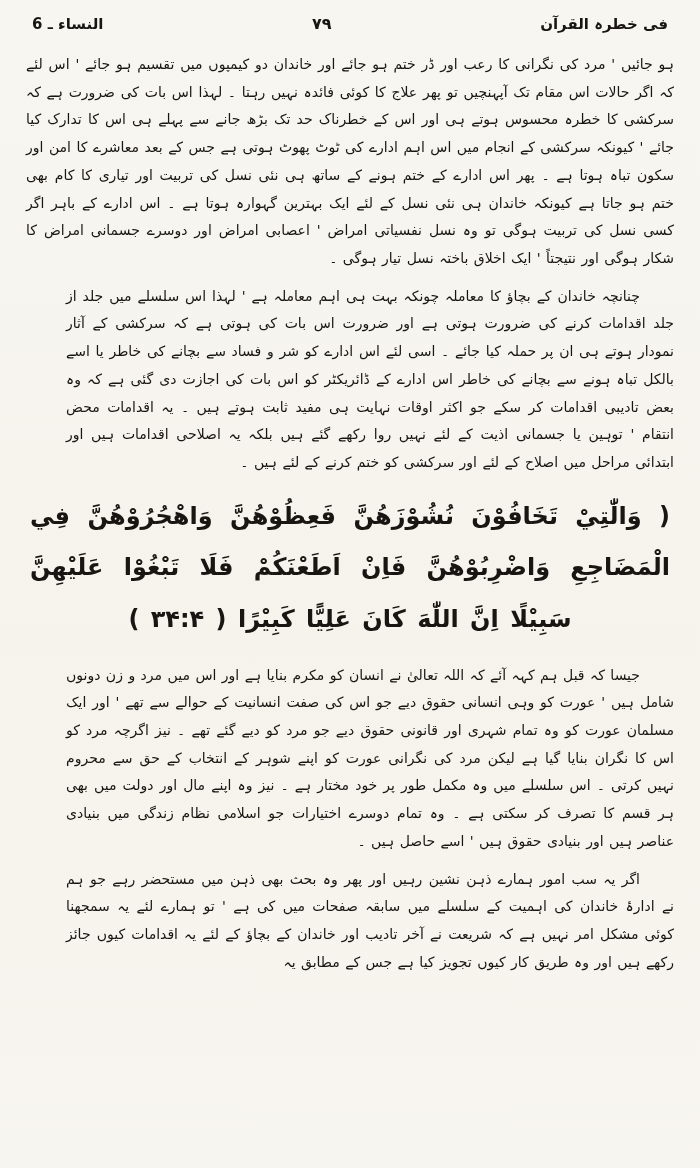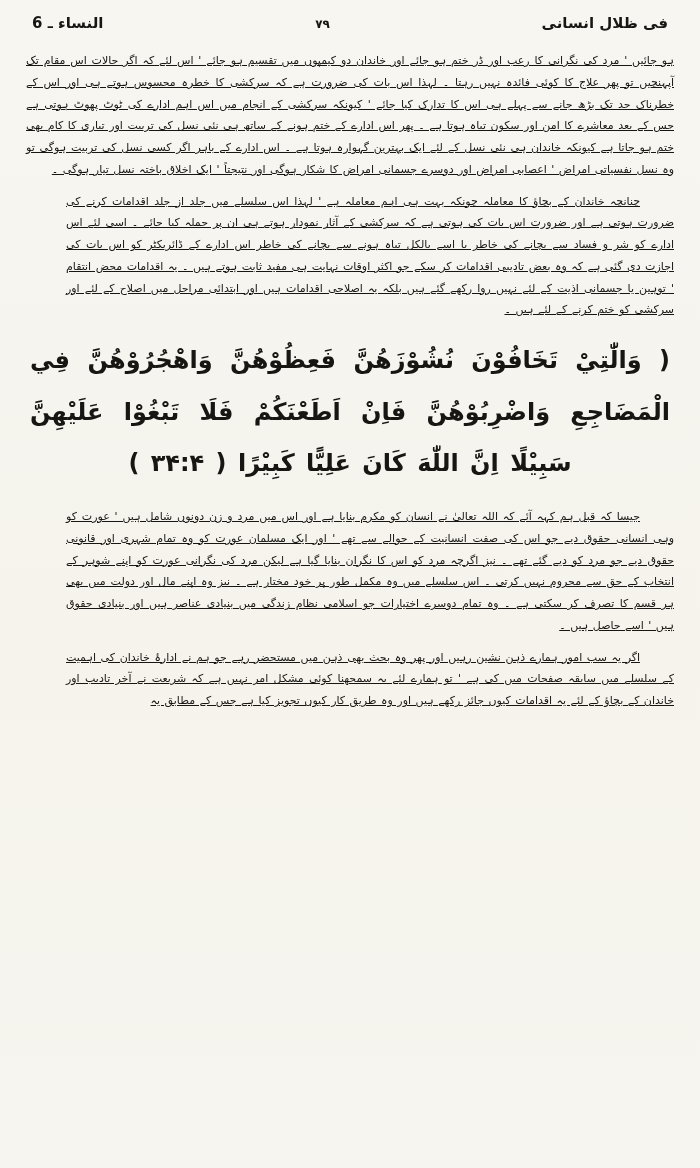--- a/index.html
+++ b/index.html
@@ -23,30 +23,29 @@
   .page-header {
     display: flex;
     align-items: baseline;
     justify-content: space-between;
     font-size: 15px;
     font-weight: bold;
     margin-bottom: 18px;
     padding: 0 6px;
   }
   .page-header .page-num {
-    font-size: 12px;
+    font-size: 16px;
     letter-spacing: 2px;
   }
   .body-text p {
-    font-size: 11px;
+    font-size: 14px;
     line-height: 1.98;
     text-align: justify;
     margin: 0 0 10px 0;
     word-spacing: 1px;
-    text-decoration: underline;
   }
   .body-text p.indent {
     text-indent: 34px;
     margin-left: 40px;
   }
   .verse {
     font-size: 24px;
     font-weight: bold;
     line-height: 2.15;
     text-align: justify;
@@ -75,21 +74,21 @@
     border-bottom: 1.5px solid #181613;
     padding: 0 14px 2px 14px;
   }
 </style>
 </head>
 <body>
 
 <div class="page">
 
   <header class="page-header">
-    <span class="book-title">فی ظلال انسانی</span>
+    <span class="book-title">فی خطرہ القرآن</span>
     <span class="page-num">۷۹</span>
     <span class="surah">النساء ـ 6</span>
   </header>
 
   <main class="body-text">
     <p>ہو جائیں ' مرد کی نگرانی کا رعب اور ڈر ختم ہو جائے اور خاندان دو کیمپوں میں تقسیم ہو جائے ' اس لئے کہ اگر حالات اس مقام تک آپہنچیں تو پھر علاج کا کوئی فائدہ نہیں رہتا ۔ لہذا اس بات کی ضرورت ہے کہ سرکشی کا خطرہ محسوس ہوتے ہی اور اس کے خطرناک حد تک بڑھ جانے سے پہلے ہی اس کا تدارک کیا جائے ' کیونکہ سرکشی کے انجام میں اس اہم ادارے کی ٹوٹ پھوٹ ہوتی ہے جس کے بعد معاشرے کا امن اور سکون تباہ ہوتا ہے ۔ پھر اس ادارے کے ختم ہونے کے ساتھ ہی نئی نسل کی تربیت اور تیاری کا کام بھی ختم ہو جاتا ہے کیونکہ خاندان ہی نئی نسل کے لئے ایک بہترین گہوارہ ہوتا ہے ۔ اس ادارے کے باہر اگر کسی نسل کی تربیت ہوگی تو وہ نسل نفسیاتی امراض ' اعصابی امراض اور دوسرے جسمانی امراض کا شکار ہوگی اور نتیجتاً ' ایک اخلاق باختہ نسل تیار ہوگی ۔</p>
     <p class="indent">چنانچہ خاندان کے بچاؤ کا معاملہ چونکہ بہت ہی اہم معاملہ ہے ' لہذا اس سلسلے میں جلد از جلد اقدامات کرنے کی ضرورت ہوتی ہے اور ضرورت اس بات کی ہوتی ہے کہ سرکشی کے آثار نمودار ہوتے ہی ان پر حملہ کیا جائے ۔ اسی لئے اس ادارے کو شر و فساد سے بچانے کی خاطر یا اسے بالکل تباہ ہونے سے بچانے کی خاطر اس ادارے کے ڈائریکٹر کو اس بات کی اجازت دی گئی ہے کہ وہ بعض تادیبی اقدامات کر سکے جو اکثر اوقات نہایت ہی مفید ثابت ہوتے ہیں ۔ یہ اقدامات محض انتقام ' توہین یا جسمانی اذیت کے لئے نہیں روا رکھے گئے ہیں بلکہ یہ اصلاحی اقدامات ہیں اور ابتدائی مراحل میں اصلاح کے لئے اور سرکشی کو ختم کرنے کے لئے ہیں ۔</p>
 
     <div class="verse">( وَالّٰتِيْ تَخَافُوْنَ نُشُوْزَهُنَّ فَعِظُوْهُنَّ وَاهْجُرُوْهُنَّ فِي الْمَضَاجِعِ وَاضْرِبُوْهُنَّ فَاِنْ اَطَعْنَكُمْ فَلَا تَبْغُوْا عَلَيْهِنَّ سَبِيْلًا اِنَّ اللّٰهَ كَانَ عَلِيًّا كَبِيْرًا ( ۳۴:۴ )</div>
 

